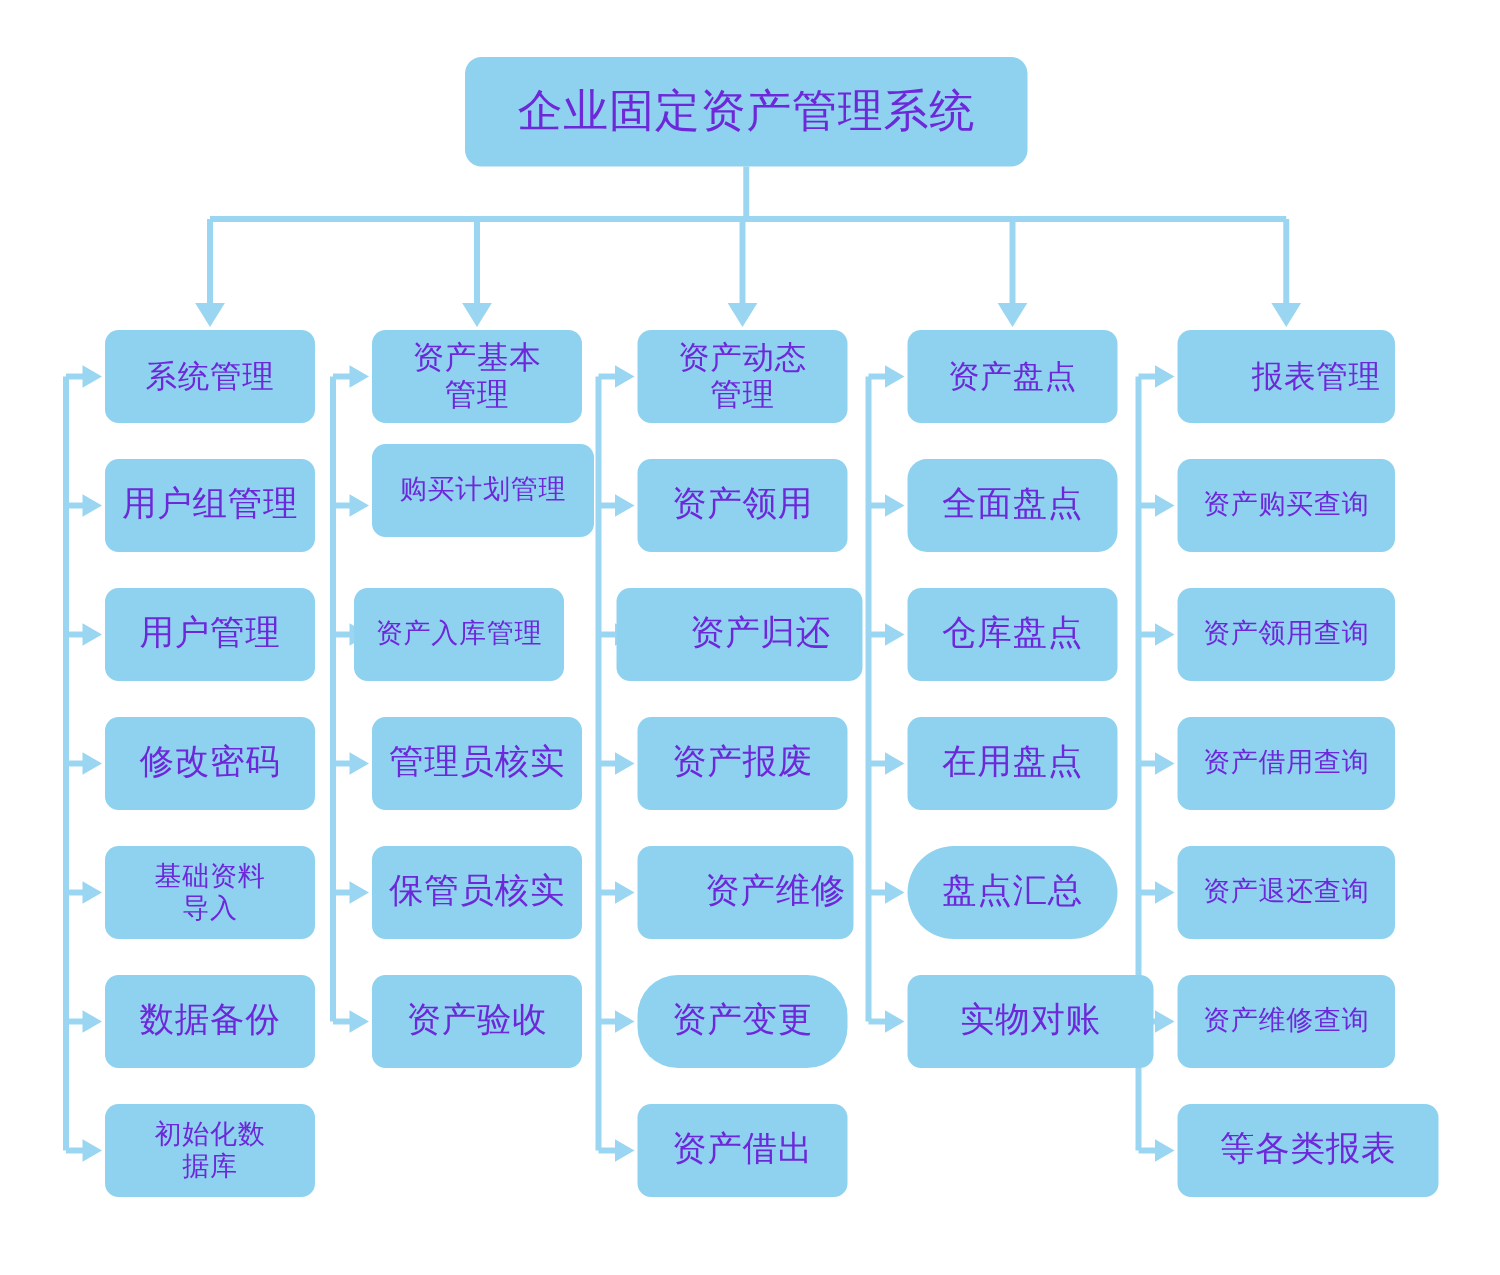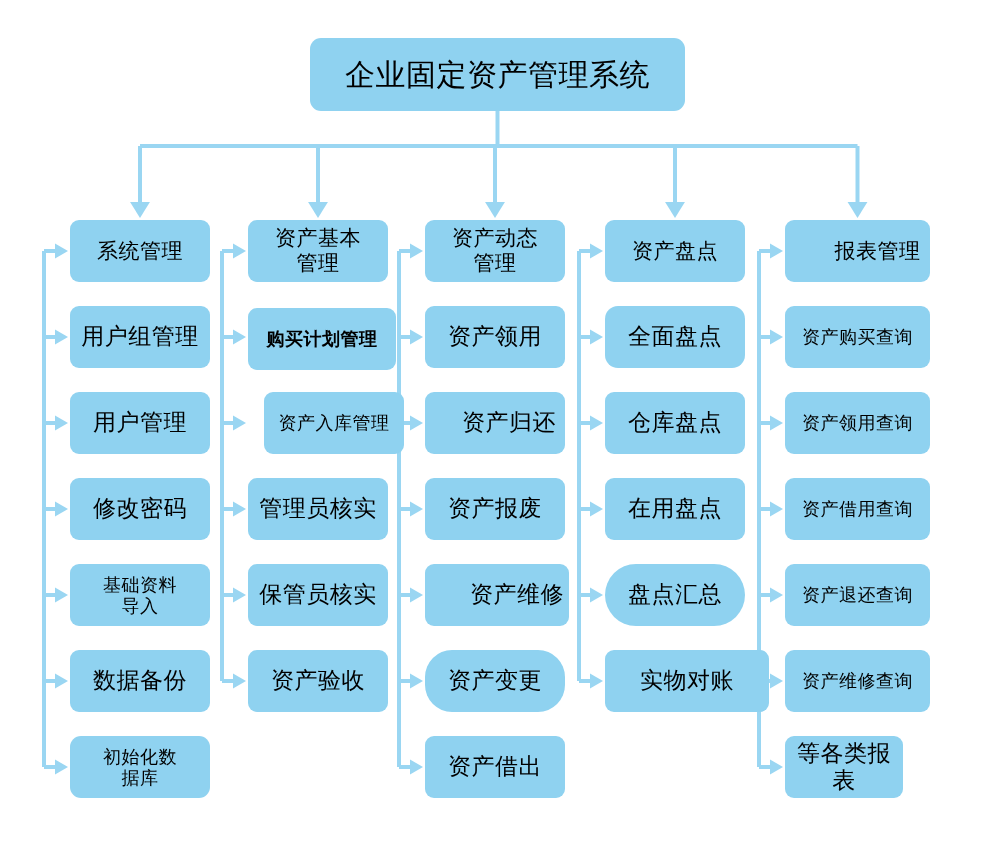--- a/index.html
+++ b/index.html
@@ -28,21 +28,21 @@
   }
   .node {
     position: absolute;
     box-sizing: border-box;
     background: #8fd2f0;
     border-radius: 9px;
     display: flex;
     align-items: center;
     justify-content: center;
     text-align: center;
-    color: #000000;
+    color: #6d28d9;
     line-height: 1.18;
     letter-spacing: 0.5px;
     padding: 2px 4px;
     z-index: 2;
   }
   .node.root {
     font-size: 30px;
     border-radius: 11px;
   }
   .node.head {
@@ -156,42 +156,42 @@
   </svg>
 
   <div id="nodes">
       <div class="node root" style="left: 310px; top: 38px; width: 375px; height: 73px;">企业固定资产管理系统</div>
       <div class="node head" style="left: 70px; top: 220px; width: 140px; height: 62px;">系统管理</div>
       <div class="node leaf" style="left: 70px; top: 306px; width: 140px; height: 62px;">用户组管理</div>
       <div class="node leaf" style="left: 70px; top: 392px; width: 140px; height: 62px;">用户管理</div>
       <div class="node leaf" style="left: 70px; top: 478px; width: 140px; height: 62px;">修改密码</div>
       <div class="node leaf wide" style="left: 70px; top: 564px; width: 140px; height: 62px;">基础资料<br>导入</div>
       <div class="node leaf" style="left: 70px; top: 650px; width: 140px; height: 62px;">数据备份</div>
-      <div class="node leaf wide" style="left: 70px; top: 736px; width: 140px; height: 62px; border-radius: 11px;">初始化数<br>据库</div>
+      <div class="node leaf wide" style="left: 70px; top: 736px; width: 140px; height: 62px;">初始化数<br>据库</div>
       <div class="node head" style="left: 248px; top: 220px; width: 140px; height: 62px;">资产基本<br>管理</div>
-      <div class="node leaf wide" style="left: 248px; top: 308px; width: 148px; height: 62px; font-weight: bold;">购买计划管理</div>
-      <div class="node leaf wide" style="left: 264px; top: 392px; width: 140px; height: 62px;">资产入库管理</div>
+      <div class="node leaf wide" style="left: 248px; top: 296px; width: 148px; height: 62px;">购买计划管理</div>
+      <div class="node leaf wide" style="left: 236px; top: 392px; width: 140px; height: 62px;">资产入库管理</div>
       <div class="node leaf" style="left: 248px; top: 478px; width: 140px; height: 62px;">管理员核实</div>
       <div class="node leaf" style="left: 248px; top: 564px; width: 140px; height: 62px;">保管员核实</div>
       <div class="node leaf" style="left: 248px; top: 650px; width: 140px; height: 62px;">资产验收</div>
       <div class="node head" style="left: 425px; top: 220px; width: 140px; height: 62px;">资产动态<br>管理</div>
       <div class="node leaf" style="left: 425px; top: 306px; width: 140px; height: 62px;">资产领用</div>
-      <div class="node leaf" style="left: 425px; top: 392px; width: 140px; height: 62px; padding-left: 32px;">资产归还</div>
+      <div class="node leaf" style="left: 411px; top: 392px; width: 164px; height: 62px; padding-left: 32px;">资产归还</div>
       <div class="node leaf" style="left: 425px; top: 478px; width: 140px; height: 62px;">资产报废</div>
       <div class="node leaf" style="left: 425px; top: 564px; width: 144px; height: 62px; padding-left: 44px;">资产维修</div>
       <div class="node leaf" style="left: 425px; top: 650px; width: 140px; height: 62px; border-radius: 27px;">资产变更</div>
       <div class="node leaf" style="left: 425px; top: 736px; width: 140px; height: 62px;">资产借出</div>
       <div class="node head" style="left: 605px; top: 220px; width: 140px; height: 62px;">资产盘点</div>
       <div class="node leaf" style="left: 605px; top: 306px; width: 140px; height: 62px; border-radius: 13px;">全面盘点</div>
       <div class="node leaf" style="left: 605px; top: 392px; width: 140px; height: 62px;">仓库盘点</div>
       <div class="node leaf" style="left: 605px; top: 478px; width: 140px; height: 62px;">在用盘点</div>
       <div class="node leaf" style="left: 605px; top: 564px; width: 140px; height: 62px; border-radius: 31px;">盘点汇总</div>
       <div class="node leaf" style="left: 605px; top: 650px; width: 164px; height: 62px;">实物对账</div>
       <div class="node head" style="left: 785px; top: 220px; width: 145px; height: 62px; padding-left: 44px;">报表管理</div>
       <div class="node leaf wide" style="left: 785px; top: 306px; width: 145px; height: 62px;">资产购买查询</div>
       <div class="node leaf wide" style="left: 785px; top: 392px; width: 145px; height: 62px;">资产领用查询</div>
       <div class="node leaf wide" style="left: 785px; top: 478px; width: 145px; height: 62px;">资产借用查询</div>
       <div class="node leaf wide" style="left: 785px; top: 564px; width: 145px; height: 62px;">资产退还查询</div>
       <div class="node leaf wide" style="left: 785px; top: 650px; width: 145px; height: 62px;">资产维修查询</div>
-      <div class="node leaf" style="left: 785px; top: 736px; width: 118px; height: 62px;">等各类报表</div>
+      <div class="node leaf" style="left: 785px; top: 736px; width: 174px; height: 62px;">等各类报表</div>
     </div>
 
 </div>
 
 </body></html>

